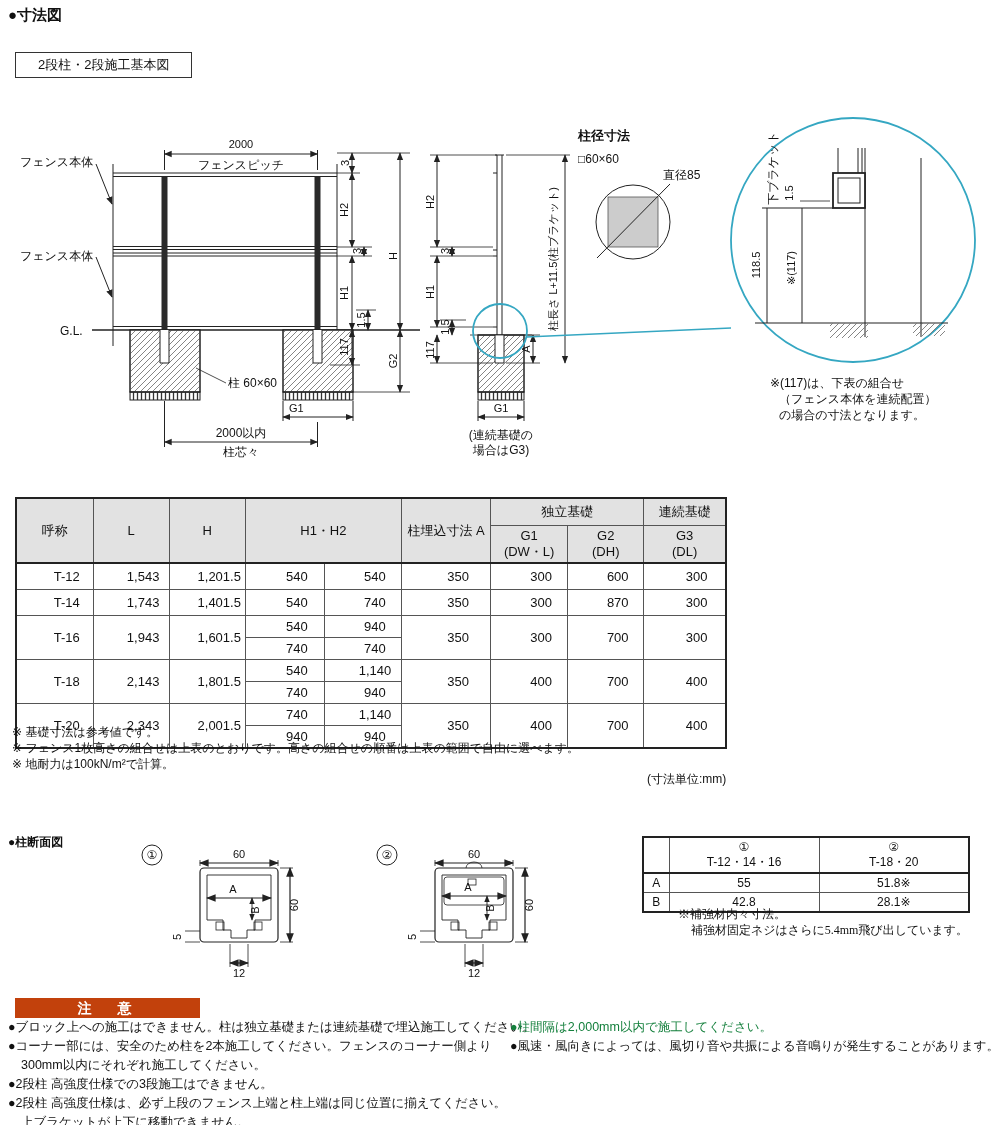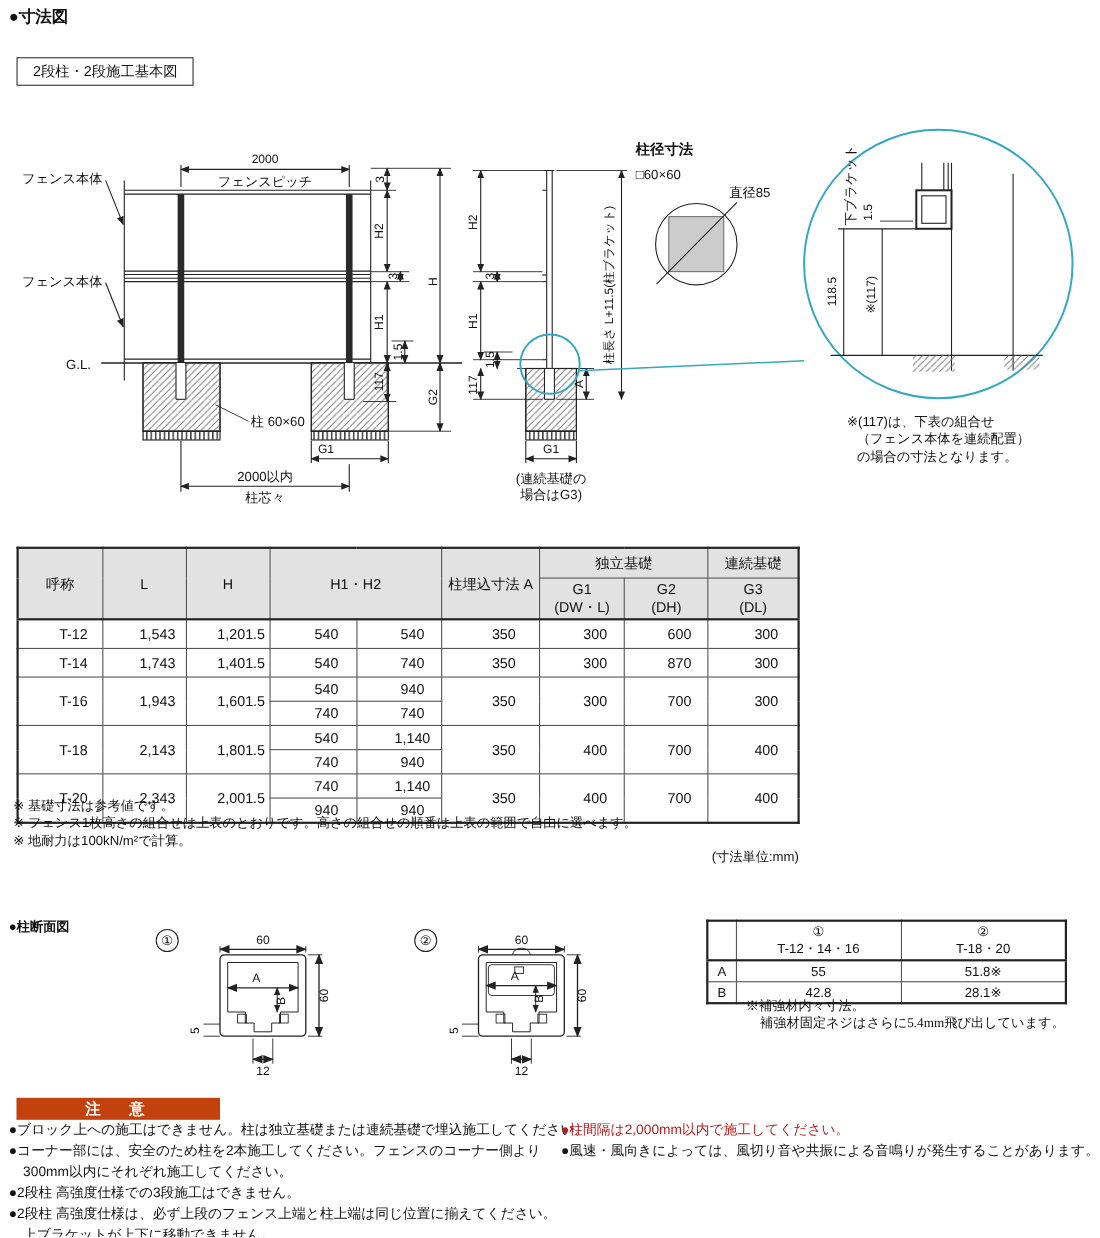--- a/index.html
+++ b/index.html
@@ -1,20 +1,20 @@
 <!DOCTYPE html>
 <html><head>
 <meta charset="utf-8">
 <style>
   html,body{margin:0;padding:0;background:#fff;}
   body, svg text, table{font-family:"Liberation Sans","DejaVu Sans",sans-serif;color:#111;}
   #canvas{position:relative;width:1000px;height:1125px;background:#fff;overflow:hidden;}
   .abs{position:absolute;}
   .title{font-size:15px;font-weight:bold;}
-  .boxlabel{border:1px solid #333;padding:3px 14px;font-size:13px;background:#fff;}
+  .boxlabel{border:1px solid #333;padding:3px 22px;font-size:13px;background:#fff;}
   svg text{fill:#111;}
   .dim{font-size:11px;}
   .lbl{font-size:12px;}
   .lblb{font-size:13px;font-weight:bold;}
   .note{font-size:12px;line-height:16px;}
   
   table.spec{border-collapse:collapse;table-layout:fixed;width:712px;font-size:13px;text-align:center;}
   table.spec th,table.spec td{border:1px solid #555;padding:0;}
   table.spec{border:2px solid #222;}
   table.spec thead th{background:#e2e2e2;font-weight:normal;height:26px;}
@@ -26,21 +26,21 @@
   
   table.small{border-collapse:collapse;table-layout:fixed;width:326px;font-size:12px;text-align:center;border:2px solid #222;}
   table.small th,table.small td{border:1px solid #555;padding:0;font-weight:normal;background:#fff;}
   table.small thead{border-bottom:2px solid #222;}
   table.small th{height:34px;line-height:15px;}
   table.small td{height:18px;}
   
   .banner{width:185px;height:20px;background:#c2410c;color:#fff;font-weight:bold;font-size:14px;text-align:center;line-height:20px;letter-spacing:6px;}
   .bullets{font-size:12.5px;line-height:19px;white-space:nowrap;}
   .bullets .cont{padding-left:13px;}
-  .red{color:#b91c1c;}
+  .red{color:#15803d;}
 </style>
 </head>
 <body>
 
 <div id="canvas">
 
   <div class="abs title" style="left:8px;top:6px;">●寸法図</div>
   <div class="abs boxlabel" style="left:15px;top:52px;">2段柱・2段施工基本図</div>
 
   <svg class="abs" style="left:0;top:100px;" width="1000" height="372" viewBox="0 0 1000 372">

